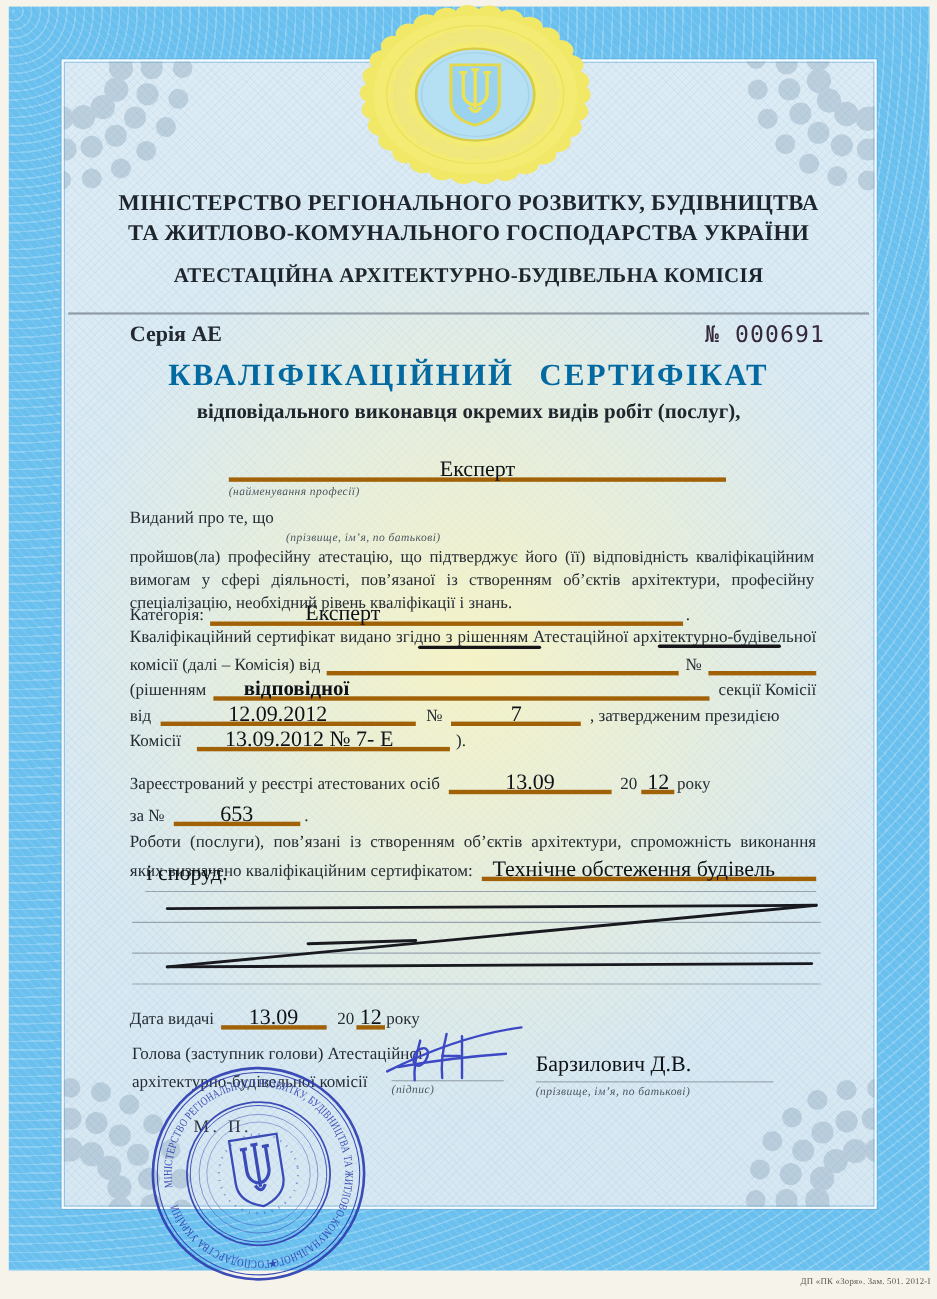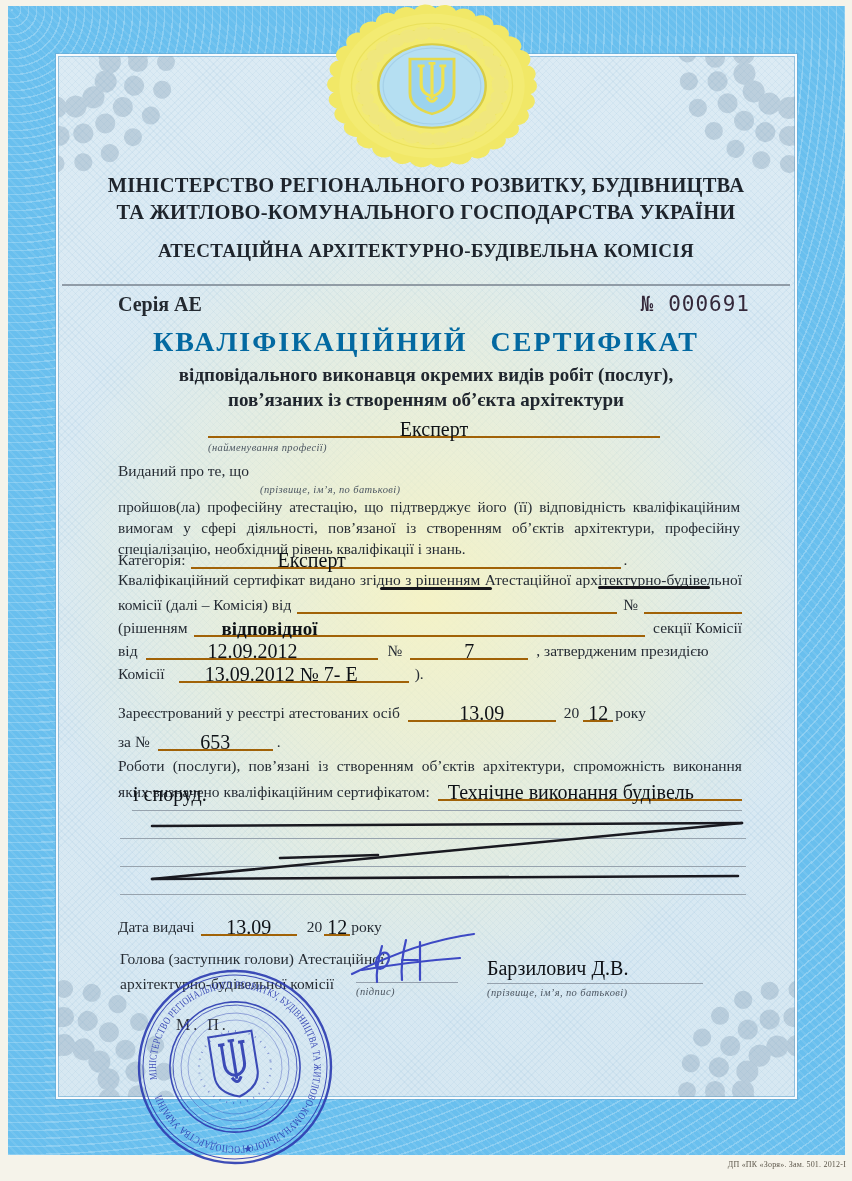--- a/index.html
+++ b/index.html
@@ -31,21 +31,21 @@
   .series{font-size:20px;font-weight:700;color:#232930;}
   .serialno{font-family:"DejaVu Sans Mono",monospace;font-size:21px;font-weight:500;
             letter-spacing:1px;color:#34283a;}
   .maintitle{font-size:28px;font-weight:700;letter-spacing:2px;word-spacing:14px;color:#0369a1;}
   .subtitle{font-size:19px;font-weight:700;line-height:25px;color:#20262e;}
   .line{position:absolute;left:118px;right:110px;display:flex;align-items:flex-end;
         font-size:15.5px;color:#262c34;white-space:nowrap;}
   .jline{display:block;text-align:justify;text-align-last:justify;}
   .para{position:absolute;left:118px;right:112px;font-size:15.2px;line-height:21px;
         text-align:justify;color:#262c34;}
-  .bl{display:inline-flex;align-items:flex-end;border-bottom:2px solid #a16207;position:relative;}
+  .bl{display:inline-flex;align-items:flex-end;border-bottom:4px solid #a16207;position:relative;}
   .grow{flex:1;}
   .fv{font-size:20px;line-height:1;color:#0e1116;position:relative;top:3px;}
   .cap{position:absolute;font-size:10.5px;font-style:italic;letter-spacing:.4px;
        color:#4b5560;text-align:left;}
   .strike{position:absolute;height:3px;background:#15151a;border-radius:2px;}
   .ul{position:absolute;height:1px;background:#95a1ad;}
   .sigarea-pos{font-size:15.5px;color:#262c34;}
   .namebox{position:absolute;left:487px;width:216px;text-align:left;}
   .sealmark{position:absolute;font-size:16px;letter-spacing:3px;color:#2f343b;}
   .imprint{position:absolute;right:6px;top:1160px;font-size:8px;color:#5c564a;letter-spacing:.2px;}
@@ -114,21 +114,20 @@
   <div class="abs rule" style="top:284px"></div>
 
   <div class="abs serialrow" style="top:292px">
     <span class="series">Серія АЕ</span>
     <span class="serialno">№ 000691</span>
   </div>
 
   <div class="abs ctr maintitle" style="top:326px">КВАЛІФІКАЦІЙНИЙ СЕРТИФІКАТ</div>
   <div class="abs ctr subtitle" style="top:362px">
     <div>відповідального виконавця окремих видів робіт (послуг),</div>
-    <div>пов’язаних із створенням об’єкта архітектури</div>
   </div>
 
   <div class="line" style="top:414px;height:24px">
     <span class="bl" style="margin-left:90px;width:452px;justify-content:center">
       <span class="fv">Експерт</span>
     </span>
   </div>
   <div class="cap" style="top:442px;left:208px;width:452px">(найменування професії)</div>
 
   <div class="line" style="top:456px;height:24px">
@@ -201,21 +200,21 @@
     </span>
     <span style="margin-left:4px">.</span>
   </div>
 
   <div class="line" style="top:757px">
     <span class="jline grow">Роботи (послуги), пов’язані із створенням об’єктів архітектури, спроможність виконання</span>
   </div>
   <div class="line" style="top:776px;height:25px">
     <span>яких визначено кваліфікаційним сертифікатом:</span>
     <span class="bl grow" style="margin-left:8px">
-      <span class="fv" style="padding-left:10px">Технічне виконання будівель</span>
+      <span class="fv" style="padding-left:10px">Технічне обстеження будівель</span>
     </span>
   </div>
   <div class="abs" style="left:133px;top:784px">
     <span class="fv" style="top:0">і споруд.</span>
   </div>
 
   <svg class="abs" style="left:112px;top:810px" width="650" height="92">
     <g stroke="#97a3ae" stroke-width="1">
       <path d="M20,0.5 H630"></path>
         <path d="M8,28.5 H634"></path>

